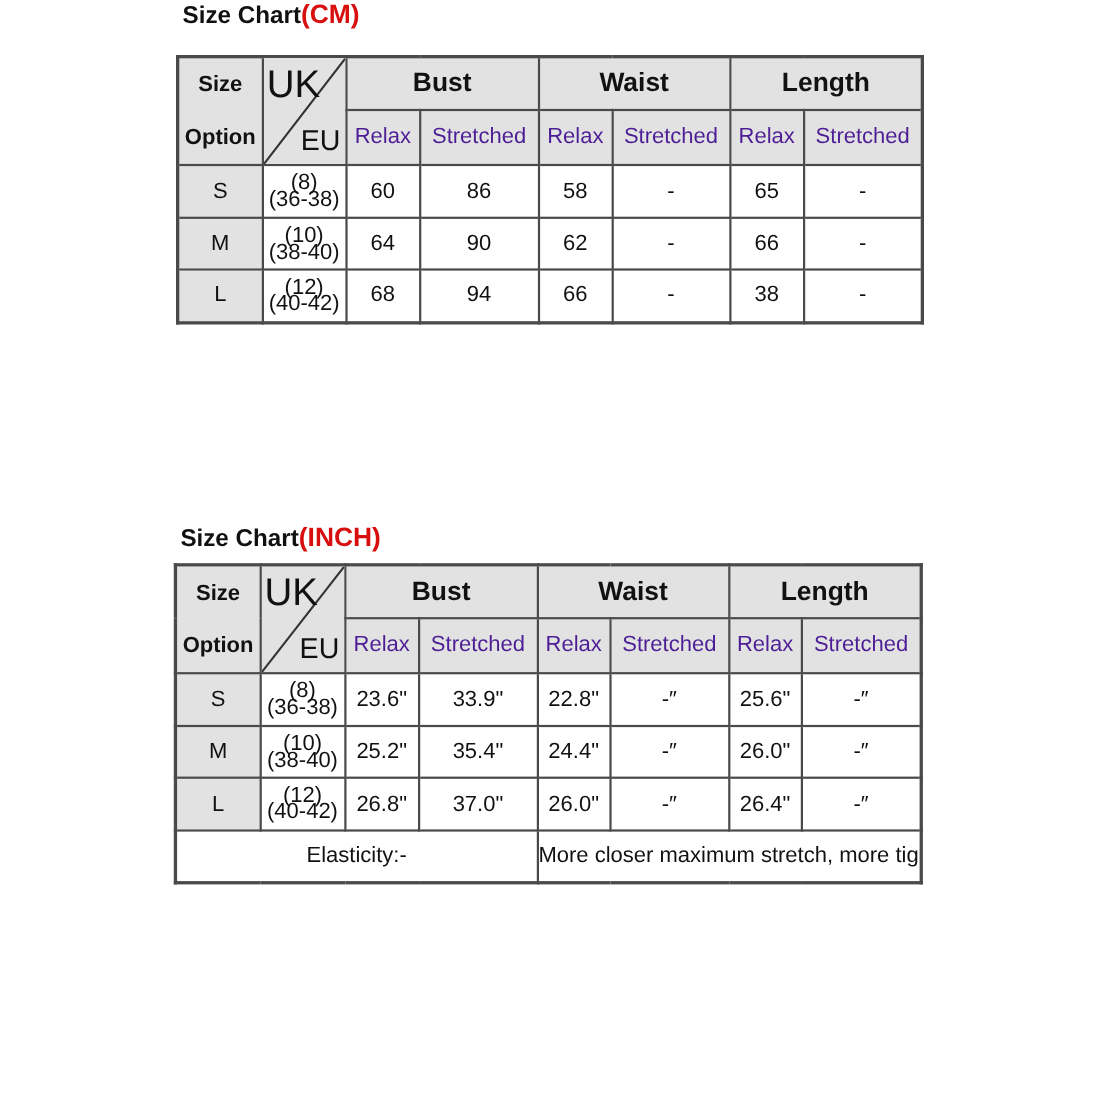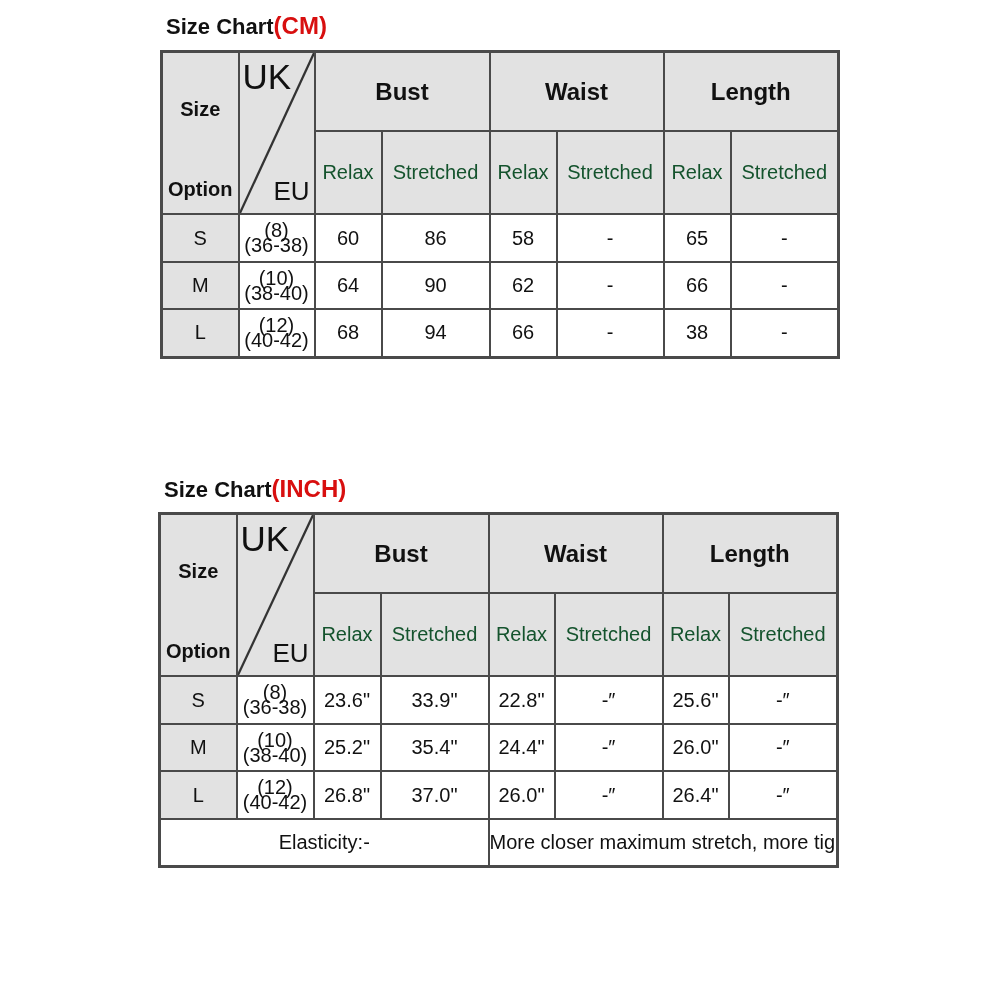--- a/index.html
+++ b/index.html
@@ -3,36 +3,36 @@
 <meta charset="utf-8">
 <style>
   html,body{margin:0;padding:0;background:#ffffff;}
   body{width:1000px;height:1000px;position:relative;overflow:hidden;font-family:"Liberation Sans",sans-serif;color:#111;}
   .title{position:absolute;font-weight:bold;font-size:22px;color:#111;white-space:nowrap;}
   .title .unit{color:#d80f0f;font-size:24px;}
   table.chart{position:absolute;border-collapse:collapse;table-layout:fixed;border:3px solid #4a4a4a;}
   table.chart td{border:2.5px solid #4a4a4a;text-align:center;vertical-align:middle;padding:0;background:#fff;font-size:20px;color:#111;overflow:hidden;white-space:nowrap;}
   table.chart td.hd{background:#e2e2e2;}
   table.chart td.grp{font-weight:bold;font-size:24px;text-align:center;}
-  table.chart td.sub{font-size:20px;color:#14532d;}
+  table.chart td.sub{font-size:20px;color:#4c1d95;}
   td.sizeopt{font-weight:bold;font-size:21px;line-height:1;}
-  td.sizeopt div{height:48px;line-height:48px;margin-top:32px;}
+  td.sizeopt div{height:48px;line-height:48px;}
   td.ukeu{position:relative;}
   td.ukeu svg{position:absolute;left:0;top:0;width:100%;height:100%;}
   td.ukeu .uk{position:absolute;left:3px;top:4px;font-size:35px;text-align:center;}
   td.ukeu .eu{position:absolute;right:4px;bottom:6px;font-size:26px;}
   td.ukval{font-size:15px;line-height:15px;}
   td.sizecol{background:#e2e2e2 !important;font-size:22px;}
   td.elastic{font-size:21px;}
   td.elastic-note{font-size:14px;}
 </style>
 </head>
 <body>
 
-<div class="title" style="left:166px;top:12px;">
+<div class="title" style="left:166px;top:0;">
   <span>Size Chart</span><span class="unit">(CM)</span>
 </div>
 
 <table class="chart" style="left:160px;top:50px;width:677px;">
   <colgroup>
     <col style="width:77px">
       <col style="width:76px">
       <col style="width:67px">
       <col style="width:108px">
       <col style="width:67px">

